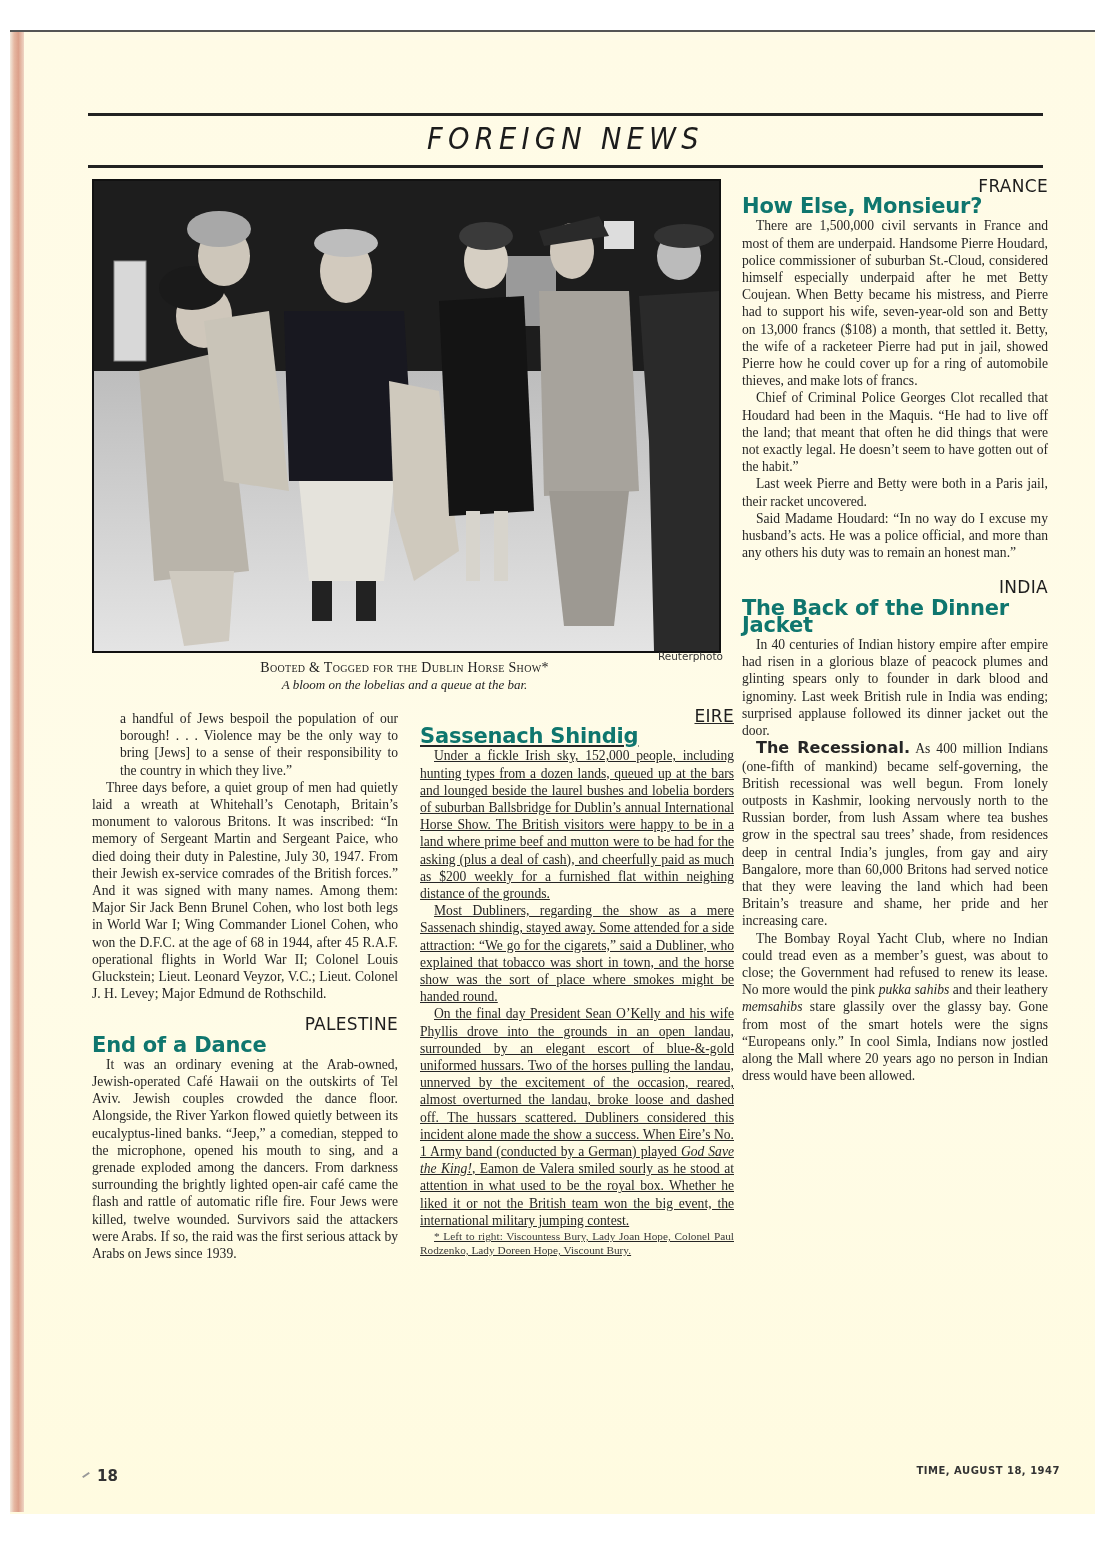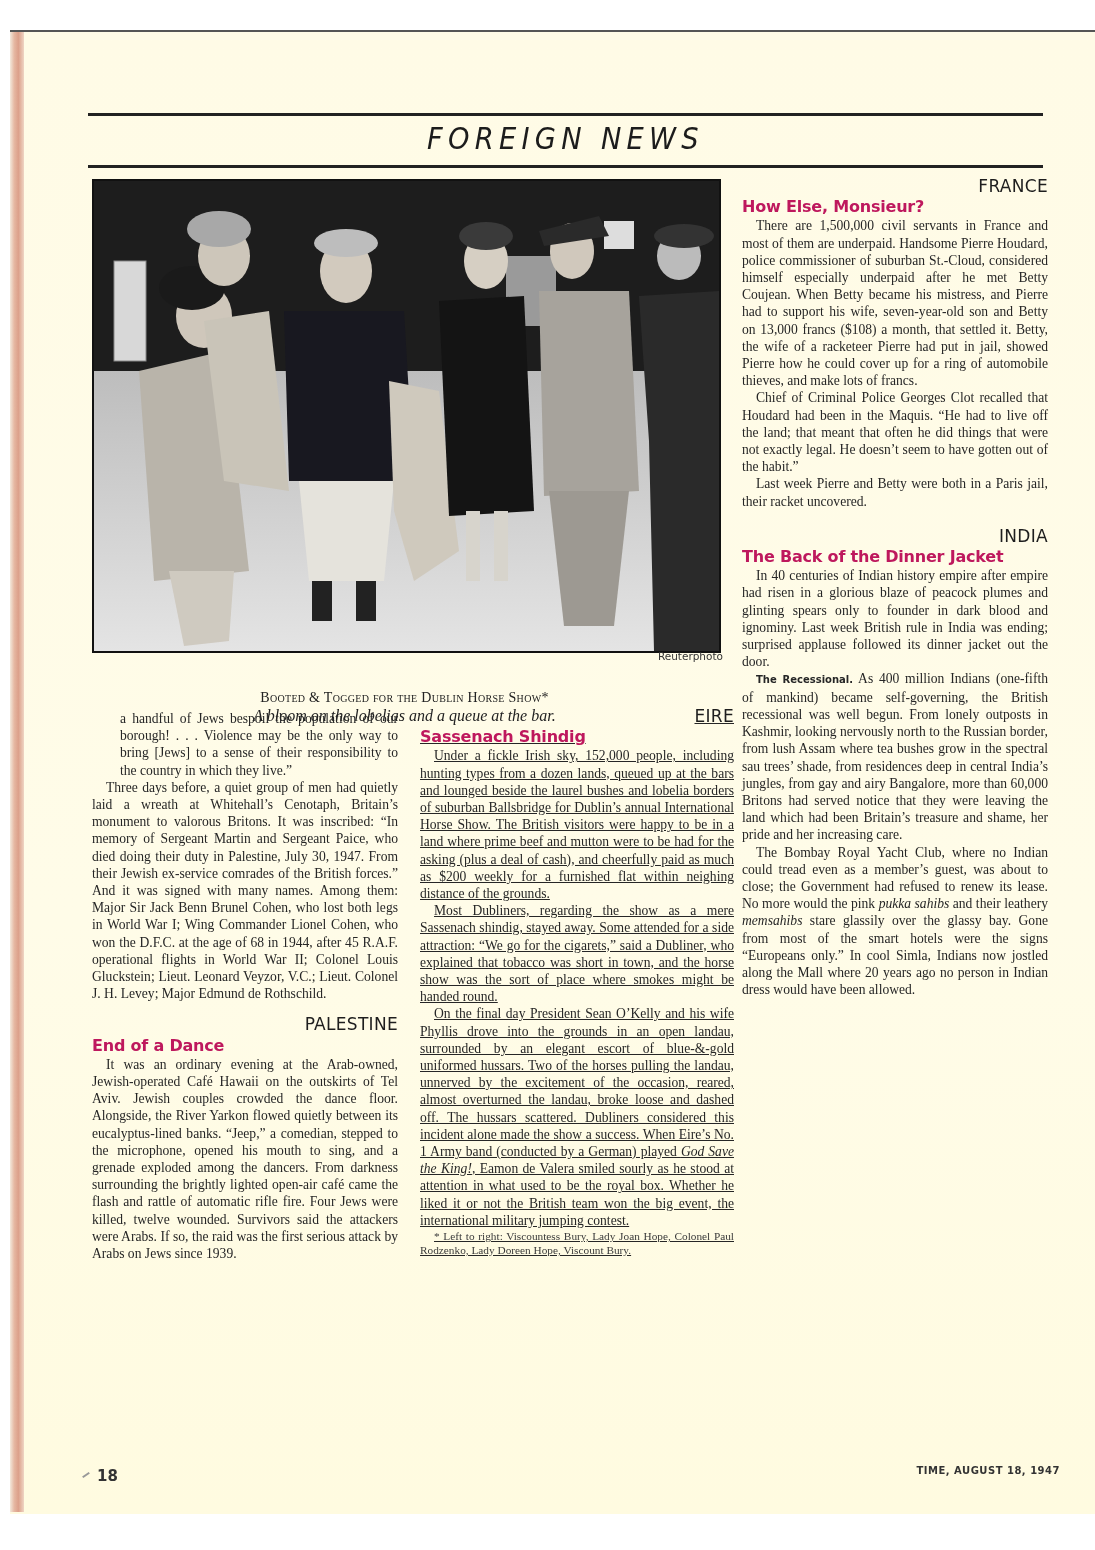--- a/index.html
+++ b/index.html
@@ -25,37 +25,37 @@
   }
   .photo svg { width:100%; height:100%; display:block; }
   .credit {
     position:absolute; left:560px; top:650px; width:163px; text-align:right;
     font-family:"DejaVu Sans", sans-serif; font-size:10.5px; color:#333;
   }
   .caption {
     position:absolute; left:92px; top:660px; width:625px; text-align:center;
     font-family:"Liberation Serif", serif; color:#222;
   }
-  .caption .c1 { font-size:14px; font-variant:small-caps; letter-spacing:0.3px;margin-top:30px; }
-  .caption .c2 { font-size:16px; font-style:italic; margin-top:1px; }
+  .caption .c1 { font-size:14px; font-variant:small-caps; letter-spacing:0.3px; }
+  .caption .c2 { font-size:13px; font-style:italic; margin-top:1px; }
   .col {
     position:absolute; font-family:"Liberation Serif", serif; font-size:13.6px;
     line-height:17.2px; color:#262626; text-align:justify;
   }
   .col p { margin:0; text-indent:14px; }
   .col p.noindent { text-indent:0;margin-left:28px; }
   .sect {
     font-family:"DejaVu Sans", sans-serif; font-size:17px; text-align:right;
     color:#1e1e1e; margin:0; text-indent:0; letter-spacing:0.3px;
   }
   .head {
-    font-family:"DejaVu Sans", sans-serif; font-size:16px; font-weight:bold;
-    color:#be185d; margin:3px 0 2px 0; text-align:left; letter-spacing:-0.2px;
+    font-family:"DejaVu Sans", sans-serif; font-size:21px; font-weight:bold;
+    color:#0f766e; margin:3px 0 2px 0; text-align:left; letter-spacing:-0.2px;
   }
-  .runin { font-family:"DejaVu Sans", sans-serif; font-weight:bold; font-size:10px; }
+  .runin { font-family:"DejaVu Sans", sans-serif; font-weight:bold; font-size:16px; }
   .footnote { font-size:11.3px; line-height:14px; margin-top:6px; text-indent:0; color:#3a3a3a; }
   .folio {
     position:absolute; left:97px; top:1467px; font-family:"DejaVu Sans", sans-serif;
     font-size:15px; font-weight:bold; color:#333;
   }
   .tick { position:absolute; left:82px; top:1474px; width:8px; height:2px; background:#999; transform:rotate(-35deg); }
   .dateline {
     position:absolute; left:830px; top:1465px; width:230px; text-align:right;
     font-family:"DejaVu Sans", sans-serif; font-size:10px; font-weight:bold;
     letter-spacing:0.5px; color:#333;
@@ -143,20 +143,21 @@
   <p><span>On the final day President Sean O’Kelly and his wife Phyllis drove into the grounds in an open landau, surrounded by an elegant escort of blue-&amp;-gold uniformed hussars. Two of the horses pulling the landau, unnerved by the excitement of the occasion, reared, almost overturned the landau, broke loose and dashed off. The hussars scattered. Dubliners considered this incident alone made the show a success. When Eire’s No. 1 Army band (conducted by a German) played </span><i>God Save the King!</i><span>, Eamon de Valera smiled sourly as he stood at attention in what used to be the royal box. Whether he liked it or not the British team won the big event, the international military jumping contest.</span></p>
   <p class="footnote">* Left to right: Viscountess Bury, Lady Joan Hope, Colonel Paul Rodzenko, Lady Doreen Hope, Viscount Bury.</p>
 </div>
 
 <div class="col" style="left:742px; top:178px; width:306px;">
   <p class="sect">FRANCE</p>
   <div class="head">How Else, Monsieur?</div>
   <p>There are 1,500,000 civil servants in France and most of them are underpaid. Handsome Pierre Houdard, police commissioner of suburban St.-Cloud, considered himself especially underpaid after he met Betty Coujean. When Betty became his mistress, and Pierre had to support his wife, seven-year-old son and Betty on 13,000 francs ($108) a month, that settled it. Betty, the wife of a racketeer Pierre had put in jail, showed Pierre how he could cover up for a ring of automobile thieves, and make lots of francs.</p>
   <p>Chief of Criminal Police Georges Clot recalled that Houdard had been in the Maquis. “He had to live off the land; that meant that often he did things that were not exactly legal. He doesn’t seem to have gotten out of the habit.”</p>
   <p>Last week Pierre and Betty were both in a Paris jail, their racket uncovered.</p>
+  <p>Said Madame Houdard: “In no way do I excuse my husband’s acts. He was a police official, and more than any others his duty was to remain an honest man.”</p>
   <div style="height:18px;"></div>
   <p class="sect">INDIA</p>
   <div class="head">The Back of the Dinner Jacket</div>
   <p>In 40 centuries of Indian history empire after empire had risen in a glorious blaze of peacock plumes and glinting spears only to founder in dark blood and ignominy. Last week British rule in India was ending; surprised applause followed its dinner jacket out the door.</p>
   <p><span class="runin">The Recessional.</span><span> As 400 million Indians (one-fifth of mankind) became self-governing, the British recessional was well begun. From lonely outposts in Kashmir, looking nervously north to the Russian border, from lush Assam where tea bushes grow in the spectral sau trees’ shade, from residences deep in central India’s jungles, from gay and airy Bangalore, more than 60,000 Britons had served notice that they were leaving the land which had been Britain’s treasure and shame, her pride and her increasing care.</span></p>
   <p><span>The Bombay Royal Yacht Club, where no Indian could tread even as a member’s guest, was about to close; the Government had refused to renew its lease. No more would the pink </span><i>pukka sahibs</i><span> and their leathery </span><i>memsahibs</i><span> stare glassily over the glassy bay. Gone from most of the smart hotels were the signs “Europeans only.” In cool Simla, Indians now jostled along the Mall where 20 years ago no person in Indian dress would have been allowed.</span></p>
 </div>
 
 <div class="tick"></div>
 <div class="folio">18</div>

